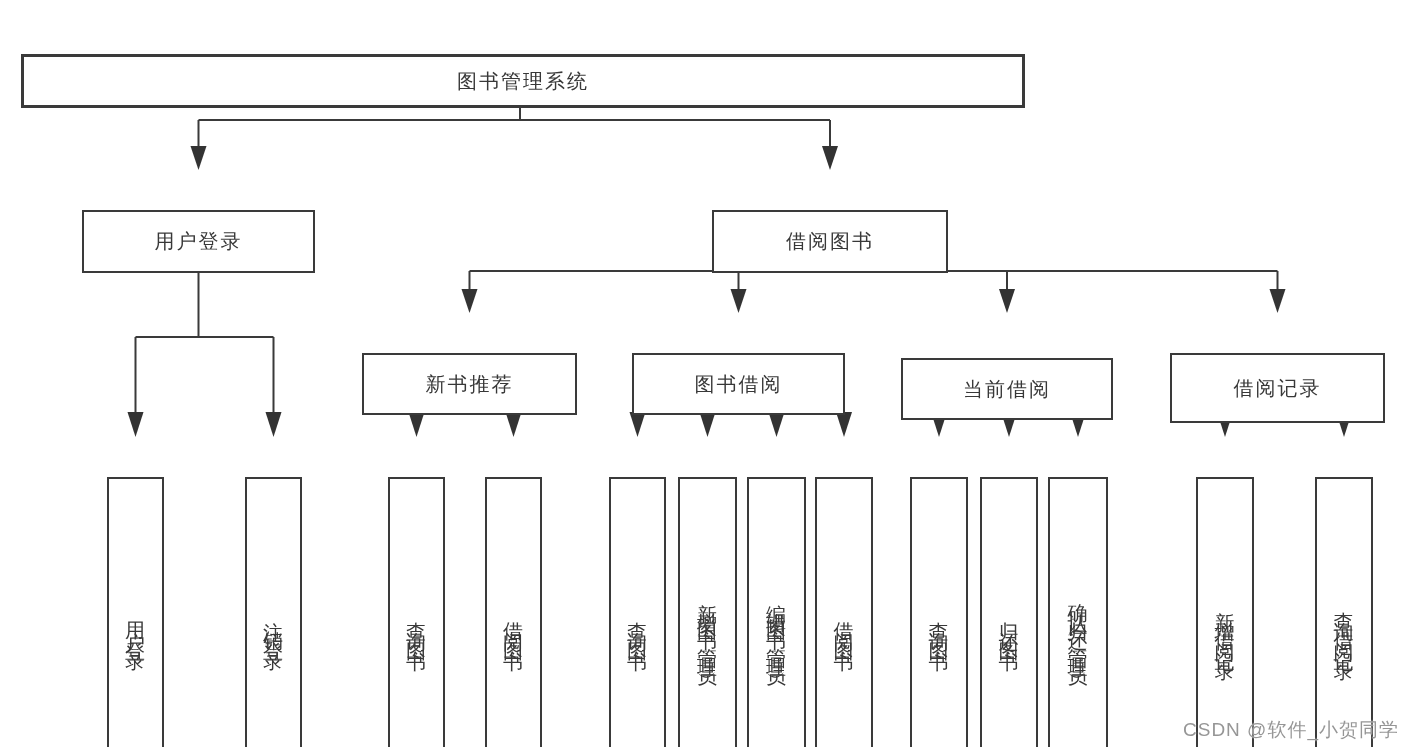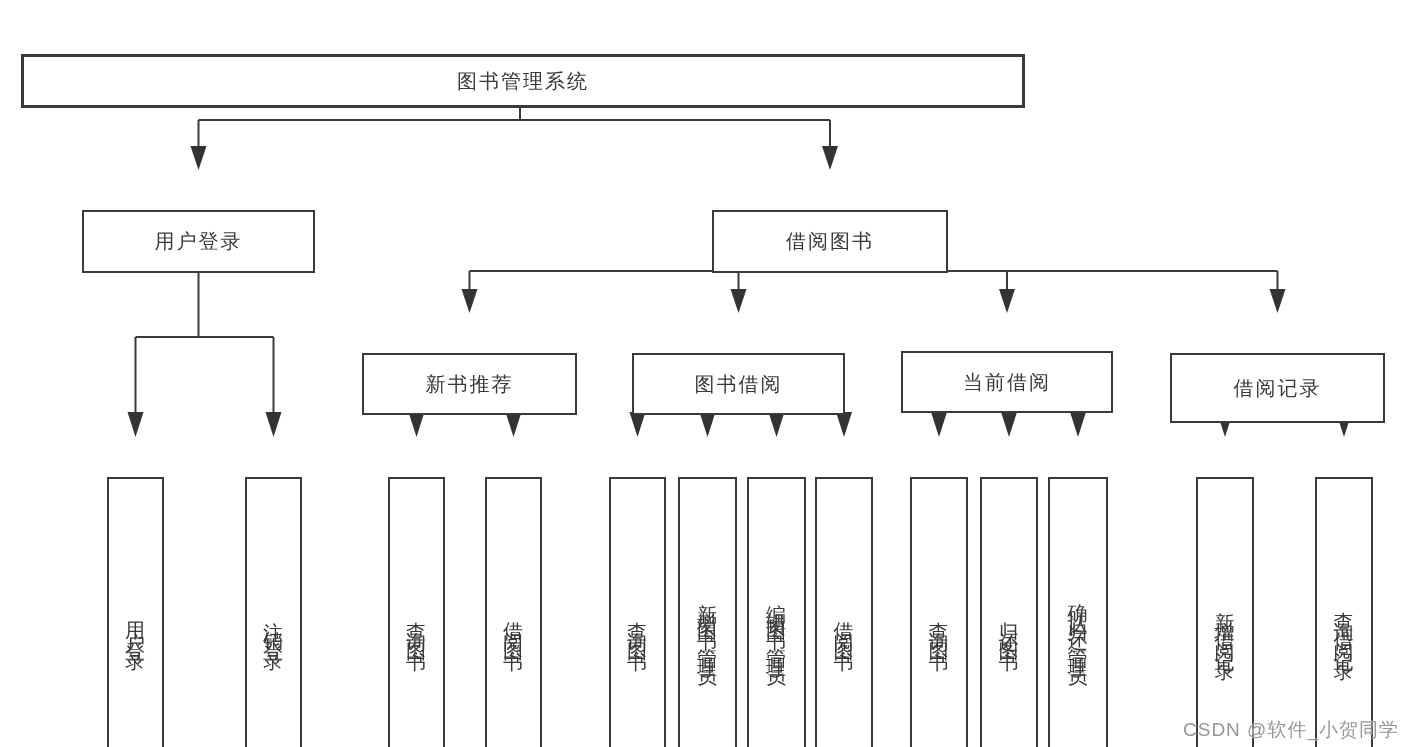--- a/index.html
+++ b/index.html
@@ -92,21 +92,21 @@
     </g>
   </svg>
 
   <div class="box root" style="left:21px;top:14px;width:1004px;height:54px">图书管理系统</div>
 
   <div class="box" style="left:82px;top:170px;width:233px;height:63px">用户登录</div>
   <div class="box" style="left:712px;top:170px;width:236px;height:63px">借阅图书</div>
 
   <div class="box" style="left:362px;top:313px;width:215px;height:62px">新书推荐</div>
   <div class="box" style="left:632px;top:313px;width:213px;height:62px">图书借阅</div>
-  <div class="box" style="left:901px;top:311px;width:212px;height:62px">当前借阅</div>
+  <div class="box" style="left:901px;top:318px;width:212px;height:62px">当前借阅</div>
   <div class="box" style="left:1170px;top:313px;width:215px;height:70px">借阅记录</div>
 
   <div class="box leaf" style="left:107px;top:437px;width:57px;height:298px">
     <span class="vtext">用户登录</span>
   </div>
   <div class="box leaf" style="left:245px;top:437px;width:57px;height:298px">
     <span class="vtext">注销登录</span>
   </div>
 
   <div class="box leaf" style="left:388px;top:437px;width:57px;height:298px">

